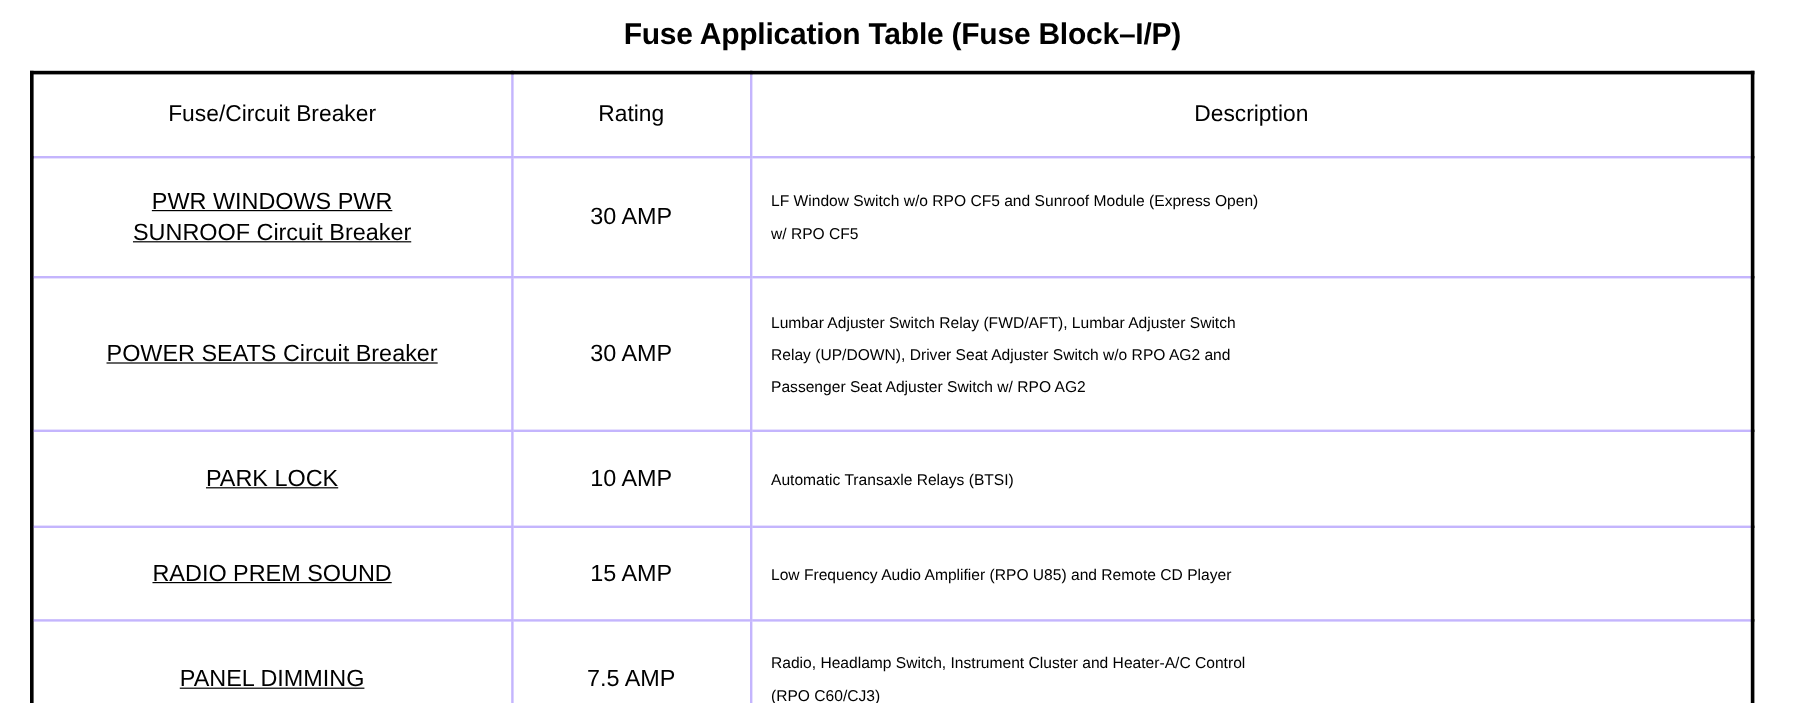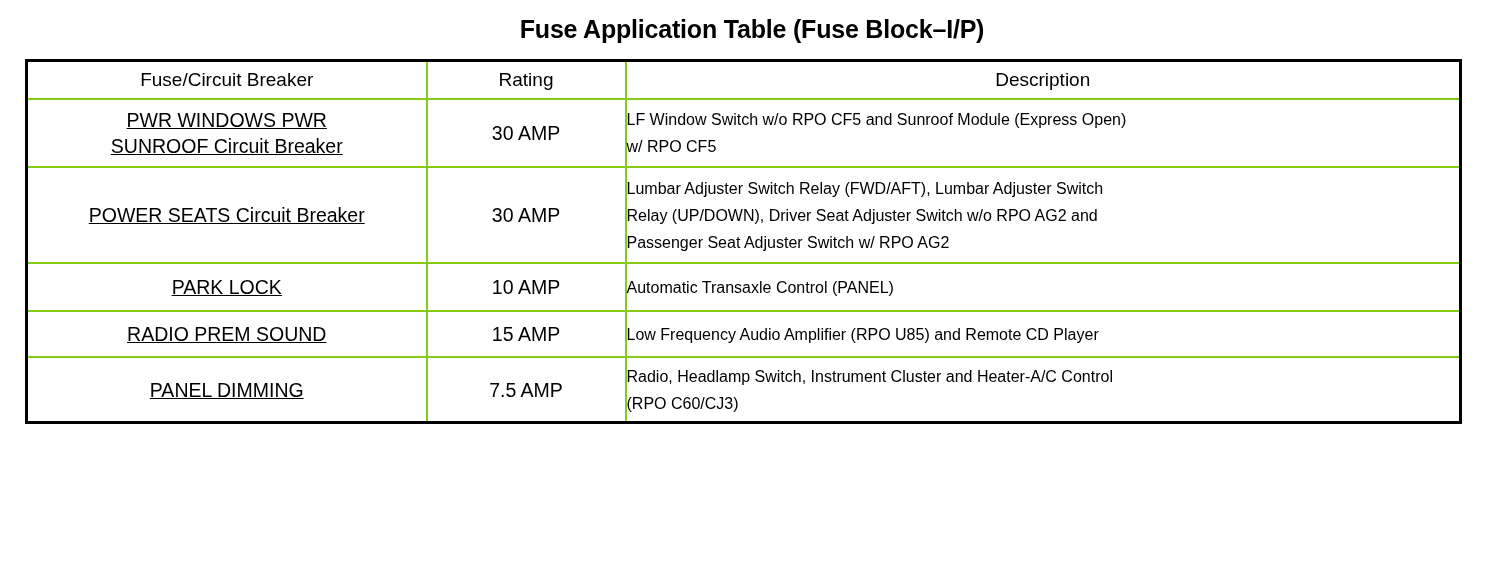--- a/index.html
+++ b/index.html
@@ -37,22 +37,22 @@
     position: absolute;
     left: 25px;
     top: 59px;
     width: 1434px;
     border-collapse: collapse;
     table-layout: fixed;
   }
 
   #fuse-table td,
   #fuse-table th {
-    border: 2px solid #84cc16;
-    padding: 0;
+    border: 2px solid #c4b5fd;
+    padding: 16px;
     vertical-align: middle;
     font-weight: normal;
   }
 
   
   #fuse-table {
     border: 3px solid #000000;
   }
 
   col.c-name   { width: 400px; }
@@ -75,21 +75,21 @@
   }
   td.cell-rating {
     text-align: center;
     font-size: 19.5px;
     line-height: 26px;
     padding: 4px 4px;
     margin-top: 27px;
   }
   td.cell-desc {
     text-align: left;
-    font-size: 16px;
+    font-size: 13px;
     line-height: 27px;
     padding: 5px 0 5px 14px;
   }
 
   tr.r0 td { height: 66px; }
   tr.r1 td { height: 40px; }
   tr.r2 td { height: 94px; }
   tr.r3 td { height: 46px; }
   tr.r4 td { height: 65px; }
   tr.r5 td { height: 44px; }
@@ -135,21 +135,21 @@
           <td class="cell-rating">30 AMP</td>
           <td class="cell-desc">
             <span class="ln">Lumbar Adjuster Switch Relay (FWD/AFT), Lumbar Adjuster Switch</span>
             <span class="ln">Relay (UP/DOWN), Driver Seat Adjuster Switch w/o RPO AG2 and</span>
             <span class="ln">Passenger Seat Adjuster Switch w/ RPO AG2</span>
           </td>
         </tr>
         <tr class="r3">
           <td class="cell-name">PARK LOCK</td>
           <td class="cell-rating">10 AMP</td>
-          <td class="cell-desc">Automatic Transaxle Control (PANEL)</td>
+          <td class="cell-desc">Automatic Transaxle Relays (BTSI)</td>
         </tr>
         <tr class="r5">
           <td class="cell-name">RADIO PREM SOUND</td>
           <td class="cell-rating">15 AMP</td>
           <td class="cell-desc">Low Frequency Audio Amplifier (RPO U85) and Remote CD Player</td>
         </tr>
         <tr class="r7">
           <td class="cell-name">PANEL DIMMING</td>
           <td class="cell-rating">7.5 AMP</td>
           <td class="cell-desc">

